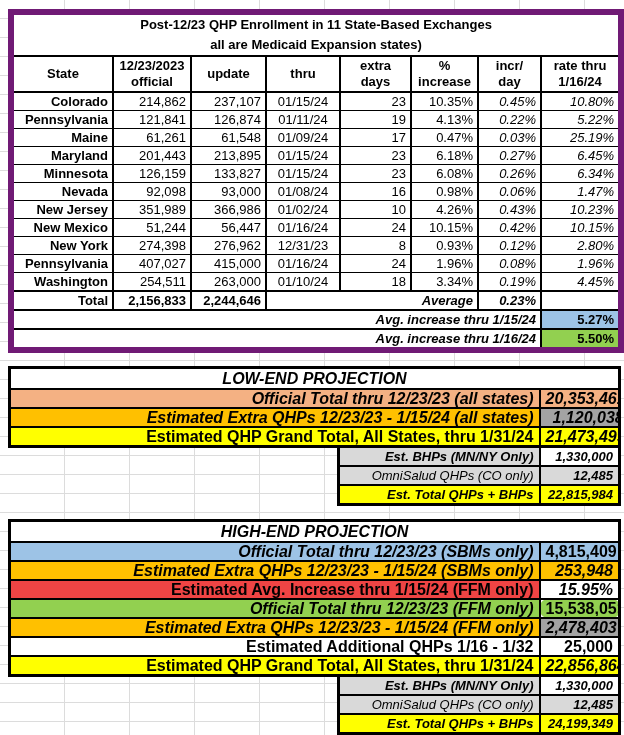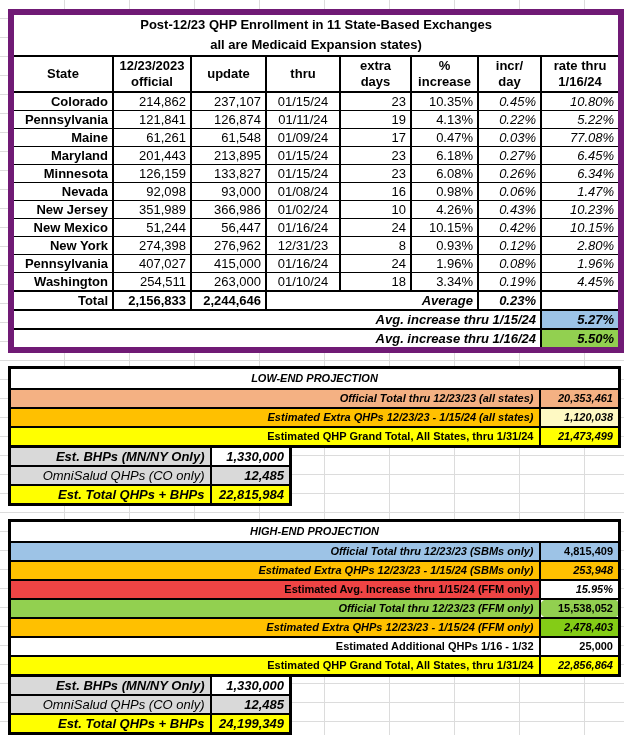--- a/index.html
+++ b/index.html
@@ -37,33 +37,33 @@
   }
   td.c-state { font-weight: bold; text-align: right; padding-right: 2px; }
   td.c-num  { text-align: right; }
   td.c-date { text-align: center; }
   .i  { font-style: italic; }
   .b  { font-weight: bold; }
   .bi { font-weight: bold; font-style: italic; }
   tr.total td { border-top-width: 2px; border-bottom-width: 2px; font-weight: bold; }
   tr.avg td { border-top-width: 2px; border-bottom-width: 2px; height: 16px; }
   td.avg-label { text-align: right; font-weight: bold; font-style: italic; padding-right: 6px; }
-  td.avg-value { text-align: right; font-weight: bold; font-style: italic; }
+  td.avg-value { text-align: right; font-weight: bold; }
 
   
   table.proj { width: 610px; border: 3px solid #000; margin-top: 13px; }
-  table.proj td { border: 2px solid #000; font-size: 11px; height: 15px; line-height: 15px; padding: 1px 5px; white-space: nowrap; overflow: hidden; }
+  table.proj td { border: 2px solid #000; font-size: 16px; height: 15px; line-height: 15px; padding: 1px 5px; white-space: nowrap; overflow: hidden; }
   td.proj-header {
     text-align: center; font-weight: bold; font-style: italic;
     font-size: 15px; height: 17px !important; line-height: 17px !important;
   }
   td.p-label { text-align: right; }
   td.p-value { text-align: right; }
 
-  table.sub { width: 281px; border: 3px solid #000; margin-top: -3px; }
+  table.sub { width: 281px; border: 3px solid #000; margin-left: 329px; margin-top: -3px; }
   table.sub td { border: 2px solid #000; font-size: 13px; height: 15px; line-height: 15px; padding: 1px 5px; white-space: nowrap; overflow: hidden; }
 </style>
 </head>
 <body>
 
 <div class="sheet">
 
   <table class="main">
     <colgroup>
       <col style="width:102px">
@@ -120,21 +120,21 @@
           <td class="c-num i">5.22%</td>
         </tr>
         <tr>
           <td class="c-state">Maine</td>
           <td class="c-num">61,261</td>
           <td class="c-num">61,548</td>
           <td class="c-date">01/09/24</td>
           <td class="c-num">17</td>
           <td class="c-num">0.47%</td>
           <td class="c-num i">0.03%</td>
-          <td class="c-num i">77.08%</td>
+          <td class="c-num i">25.19%</td>
         </tr>
         <tr>
           <td class="c-state">Maryland</td>
           <td class="c-num">201,443</td>
           <td class="c-num">213,895</td>
           <td class="c-date">01/15/24</td>
           <td class="c-num">23</td>
           <td class="c-num">6.18%</td>
           <td class="c-num i">0.27%</td>
           <td class="c-num i">6.45%</td>
@@ -242,21 +242,21 @@
         <td class="proj-header" colspan="2">LOW-END PROJECTION</td>
       </tr>
     </tbody>
     <tbody id="low-rows">
         <tr>
           <td class="p-label bi" style="background: rgb(244, 177, 131);">Official Total thru 12/23/23 (all states)</td>
           <td class="p-value bi" style="background: rgb(244, 177, 131);">20,353,461</td>
         </tr>
         <tr>
           <td class="p-label bi" style="background: rgb(255, 192, 0);">Estimated Extra QHPs 12/23/23 - 1/15/24 (all states)</td>
-          <td class="p-value bi" style="background: #fef9c3; padding-left: 12px;">1,120,038</td>
+          <td class="p-value bi" style="background: #a3a3a3; padding-left: 12px;">1,120,038</td>
         </tr>
         <tr>
           <td class="p-label b" style="background: rgb(255, 255, 0);">Estimated QHP Grand Total, All States, thru 1/31/24</td>
           <td class="p-value bi" style="background: rgb(255, 255, 0);">21,473,499</td>
         </tr>
       </tbody>
   </table>
   <table class="sub">
     <colgroup>
         <col style="width:201px">
@@ -300,21 +300,21 @@
         <tr>
           <td class="p-label b" style="background: #ef4444;">Estimated Avg. Increase thru 1/15/24 (FFM only)</td>
           <td class="p-value bi" style="background: rgb(255, 255, 255);">15.95%</td>
         </tr>
         <tr>
           <td class="p-label bi" style="background: rgb(146, 208, 80);">Official Total thru 12/23/23 (FFM only)</td>
           <td class="p-value b" style="background: rgb(146, 208, 80); border-radius: 8px;">15,538,052</td>
         </tr>
         <tr>
           <td class="p-label bi" style="background: rgb(255, 192, 0);">Estimated Extra QHPs 12/23/23 - 1/15/24 (FFM only)</td>
-          <td class="p-value bi" style="background: #84cc16;">2,478,403</td>
+          <td class="p-value bi" style="background: #a3a3a3;">2,478,403</td>
         </tr>
         <tr>
           <td class="p-label b" style="background: rgb(255, 255, 255);">Estimated Additional QHPs 1/16 - 1/32</td>
           <td class="p-value b" style="background: rgb(255, 255, 255);">25,000</td>
         </tr>
         <tr>
           <td class="p-label b" style="background: rgb(255, 255, 0);">Estimated QHP Grand Total, All States, thru 1/31/24</td>
           <td class="p-value bi" style="background: rgb(255, 255, 0);">22,856,864</td>
         </tr>
       </tbody>

